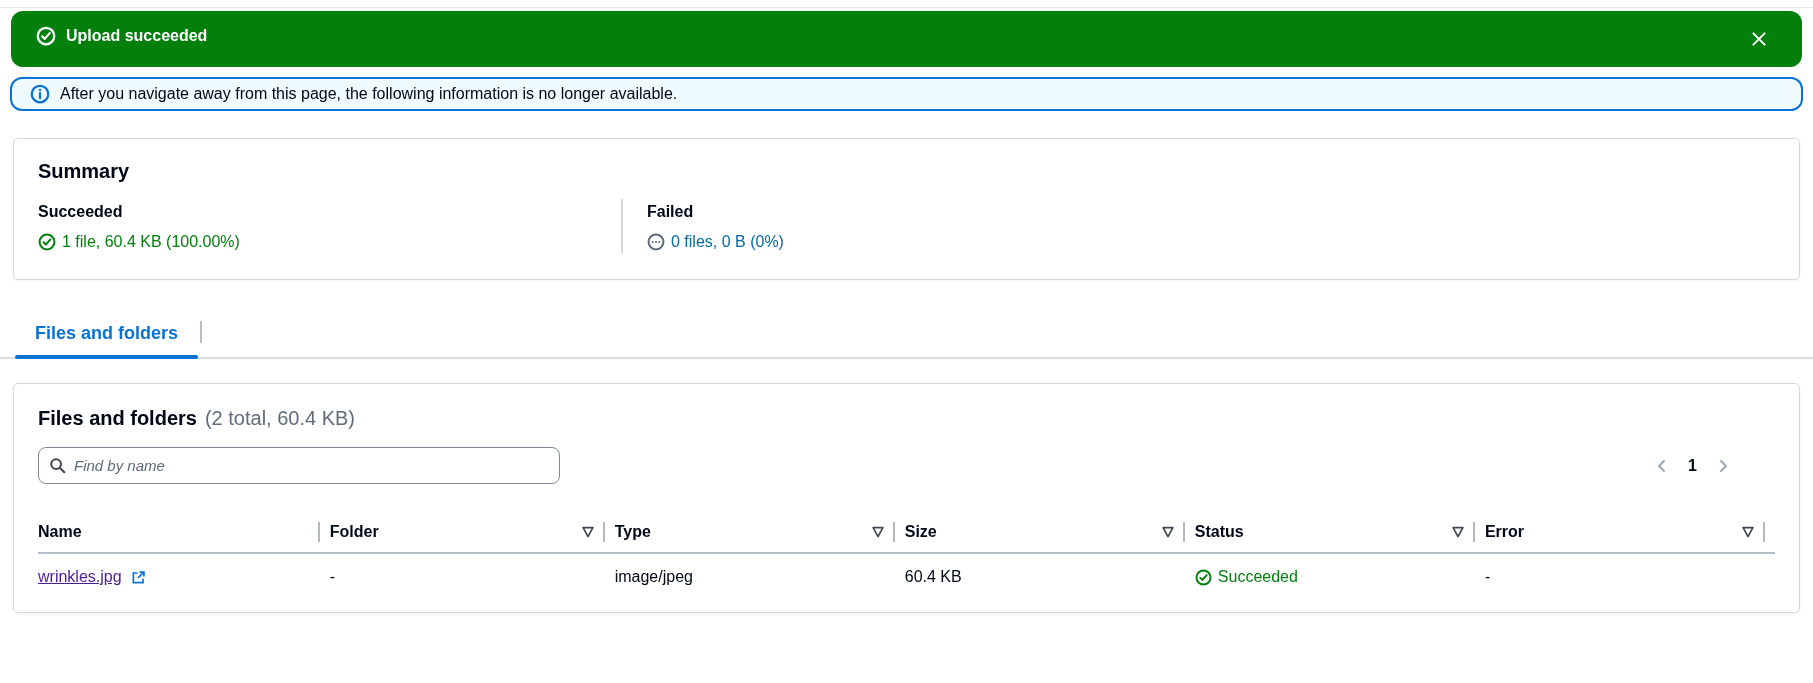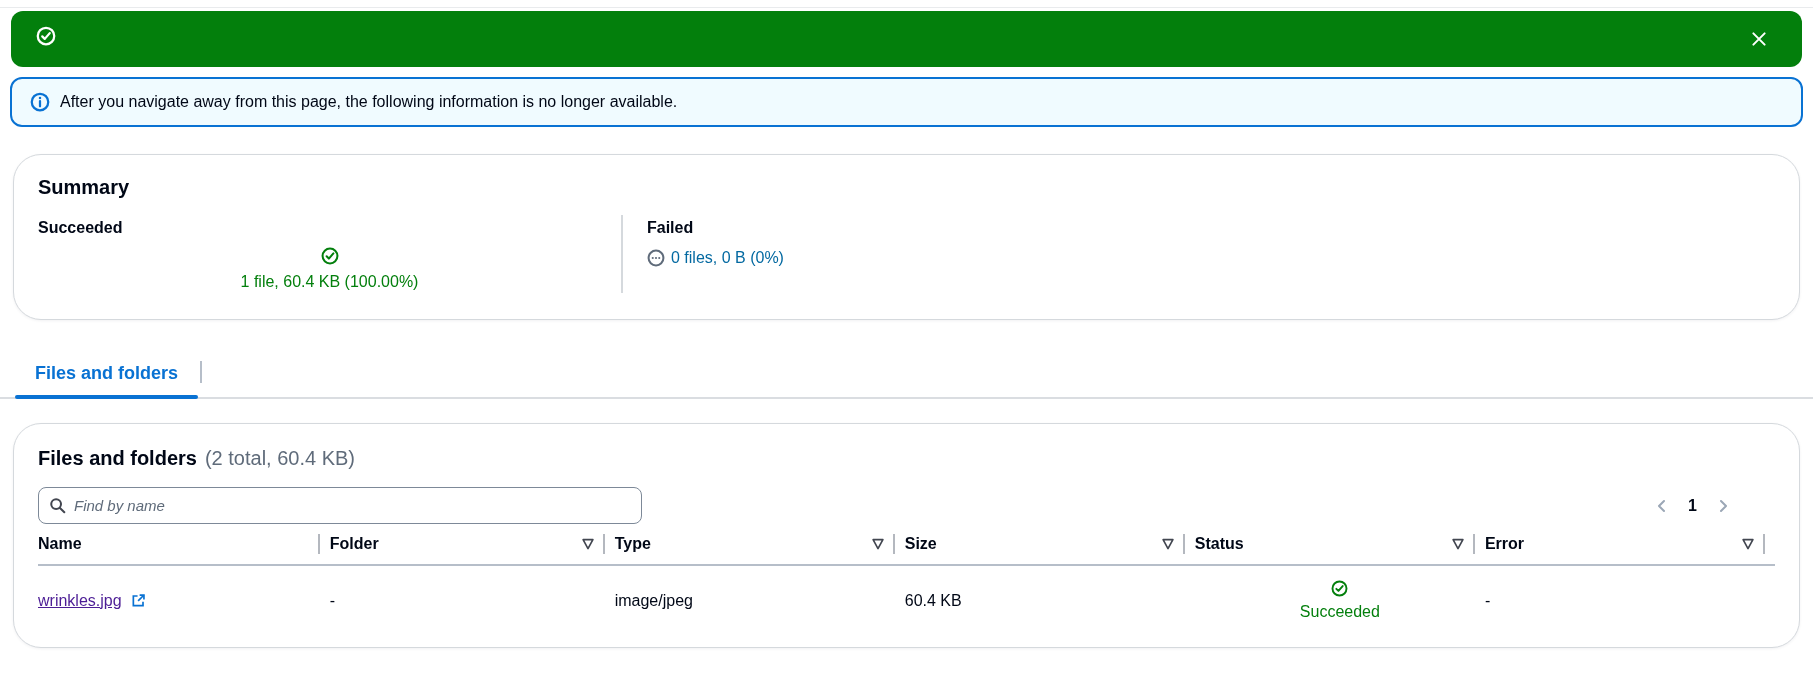--- a/index.html
+++ b/index.html
@@ -21,72 +21,72 @@
   .fb-title { font-weight:bold; }
   .fb-msg b { font-weight:bold; }
   .fb-close {
     flex:0 0 auto; background:transparent; border:none; cursor:pointer;
     padding:4px; margin-top:2px; margin-right:6px;
   }
 
   
   .alert {
     margin:10px 10px 0 10px; background:#f0fbff; border:2px solid #0972d3;
-    border-radius:12px; padding:12px 18px; display:flex; align-items:center;
+    border-radius:12px; padding:4px 18px; display:flex; align-items:center;
   }
   .alert-text { margin-left:10px; font-size:16px; line-height:22px; color:#000716; }
 
   
   .card {
     margin:0 13px; background:#ffffff; border:1px solid #d5d9dd;
-    border-radius:28px; box-shadow:0 1px 3px rgba(0,23,54,.06);
+    border-radius:5px; box-shadow:0 1px 3px rgba(0,23,54,.06);
   }
   .summary-card { margin-top:27px; padding:18px 24px 26px 24px; }
   .card-title { font-size:20px; font-weight:bold; line-height:28px; color:#000716; }
   .summary-grid { display:grid; grid-template-columns:583px 593px 1fr; margin-top:14px; }
   .summary-col { padding-top:2px; }
   .summary-col + .summary-col { border-left:2px solid #d5d9dd; padding-left:24px; }
   .kv-label { font-size:16px; font-weight:bold; line-height:22px; margin-bottom:8px; }
   .kv-value { font-size:16px; line-height:22px; display:flex; align-items:center; gap:6px; }
   .link { color:#0972d3; text-decoration:none; cursor:pointer; }
-  .green { color:#037f0c;flex-direction:column; }
+  .green { color:#037f0c; }
   .gray  { color:#0369a1; }
 
   
   .tabs { margin-top:33px; padding:0 13px; display:flex; align-items:stretch;
           border-bottom:2px solid #dadde1; }
   .tab { position:relative; padding:10px 22px 13px 22px; font-size:18px; font-weight:bold;
          color:#414d5c; cursor:pointer; white-space:nowrap; }
   .tab.active { color:#0972d3; }
   .tab.active::after {
     content:""; position:absolute; left:2px; right:2px; bottom:-2px; height:4px;
     background:#0972d3; border-radius:3px;
   }
   .tab-sep { width:2px; background:#b6bec9; margin:8px 0 14px 0; }
 
   
   .files-card { margin-top:24px; padding:20px 24px 14px 24px; }
   .files-head { display:flex; align-items:baseline; gap:8px; }
   .counter { font-size:20px; color:#5f6b7a; font-weight:normal; }
   .toolbar { margin-top:15px; display:flex; align-items:center; }
   .search-box {
-    width:604px; height:37px; border:1px solid #7d8998; border-radius:8px;
+    width:522px; height:37px; border:1px solid #7d8998; border-radius:8px;
     display:flex; align-items:center; padding:0 10px; background:#fff;
   }
   .search-box input {
     border:none; outline:none; flex:1; font-size:15px; margin-left:8px;
     font-family:"Liberation Sans", sans-serif; color:#000716;
   }
   .search-box input::placeholder { color:#5f6b7a; font-style:italic; }
   .pagination { margin-left:auto; display:flex; align-items:center; gap:14px; padding-right:42px; }
   .page-btn { background:none; border:none; padding:2px; cursor:default; color:#9ba7b6; }
   .page-num { font-size:16px; font-weight:bold; color:#000716; padding:0 2px; }
 
   
-  table.files { width:100%; border-collapse:collapse; margin-top:4px; table-layout:fixed; }
+  table.files { width:100%; border-collapse:collapse; margin-top:32px; table-layout:fixed; }
   th {
     text-align:left; font-size:16px; font-weight:bold; color:#000716;
     padding:6px 0 10px 0; border-bottom:2px solid #b6bec9;
   }
   .th-inner { display:flex; align-items:center; padding-right:10px; }
   .th-inner .th-label { flex:0 0 auto; }
   .th-inner .spacer { flex:1 1 auto; }
   .filter-btn { background:none; border:none; padding:0 8px 0 0; cursor:pointer; color:#424650; line-height:0; }
   .col-div { width:2px; height:20px; background:#b4b8bf; flex:0 0 auto; }
   th.first .th-inner { padding-left:0; }
@@ -101,20 +101,21 @@
 <div class="top-strip"></div>
 
 <div class="flashbar">
   <span class="fb-icon">
     <svg width="20" height="20" viewBox="0 0 16 16">
       <circle cx="8" cy="8" r="6.6" fill="none" stroke="#ffffff" stroke-width="1.8"></circle>
       <path d="M5 8.3l2 2 4-4.6" fill="none" stroke="#ffffff" stroke-width="1.8" stroke-linecap="round" stroke-linejoin="round"></path>
     </svg>
   </span>
   <div class="fb-text">
+    <div class="fb-title">Upload succeeded</div>
   </div>
   <button class="fb-close" aria-label="Dismiss">
     <svg width="18" height="18" viewBox="0 0 16 16">
       <path d="M3 3l10 10M13 3L3 13" stroke="#ffffff" stroke-width="1.8" stroke-linecap="round"></path>
     </svg>
   </button>
 </div>
 
 <div class="alert">
   <span>

